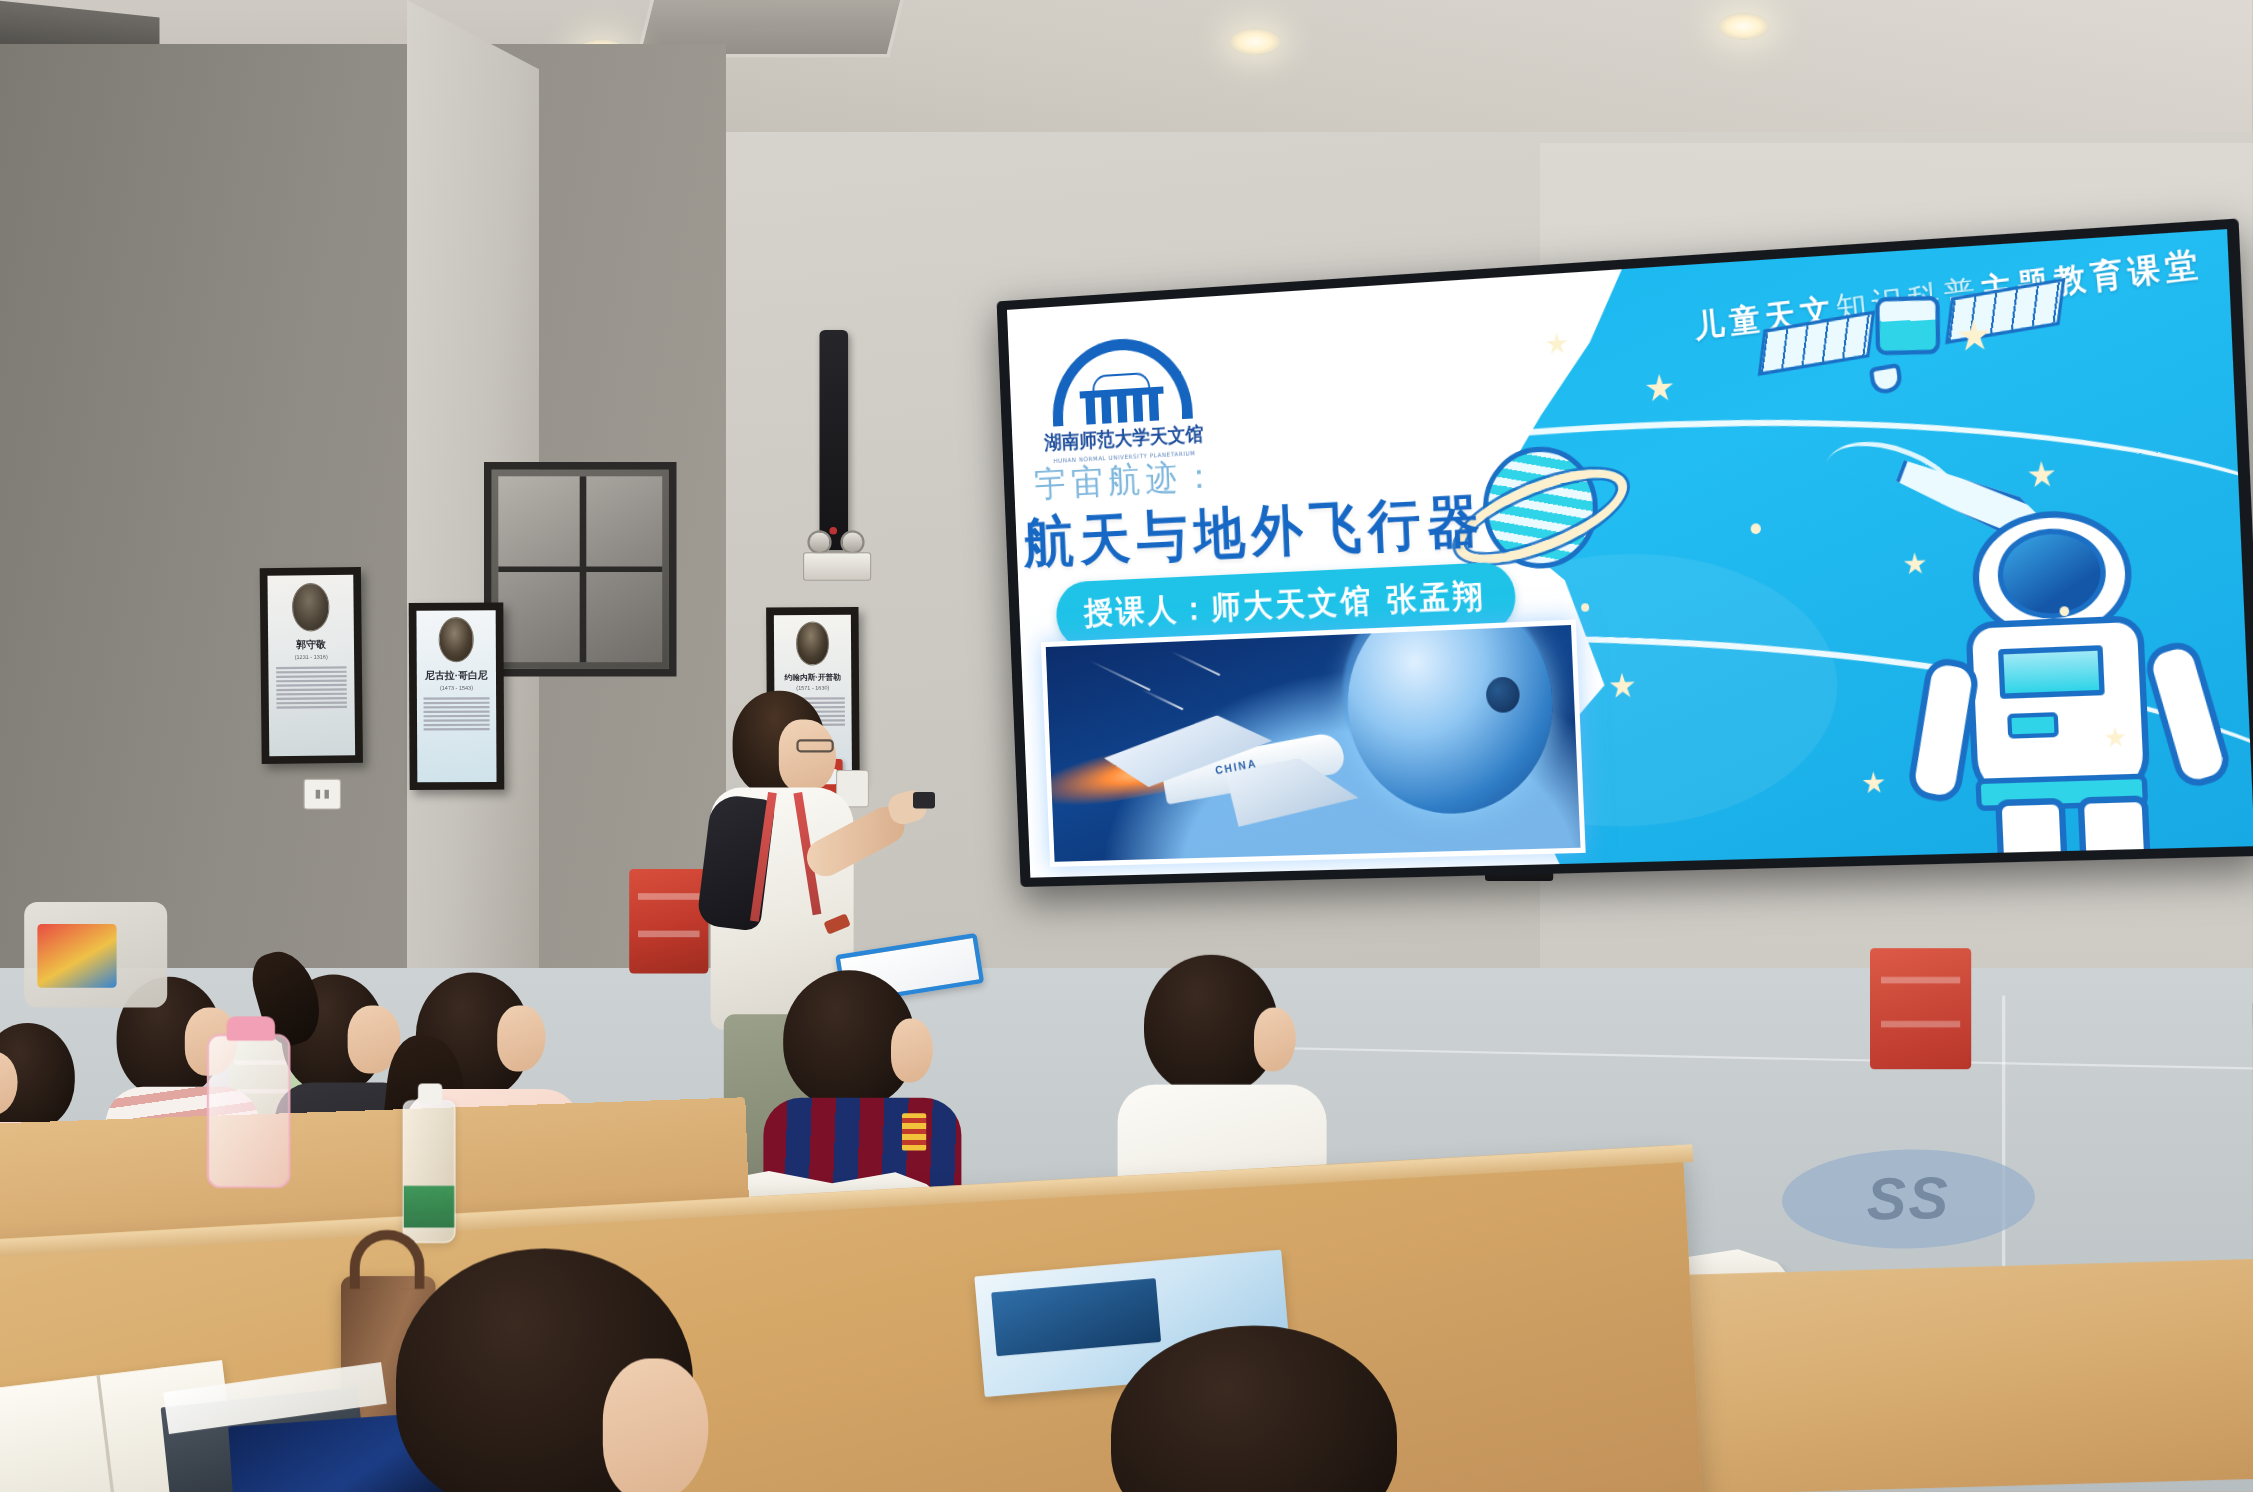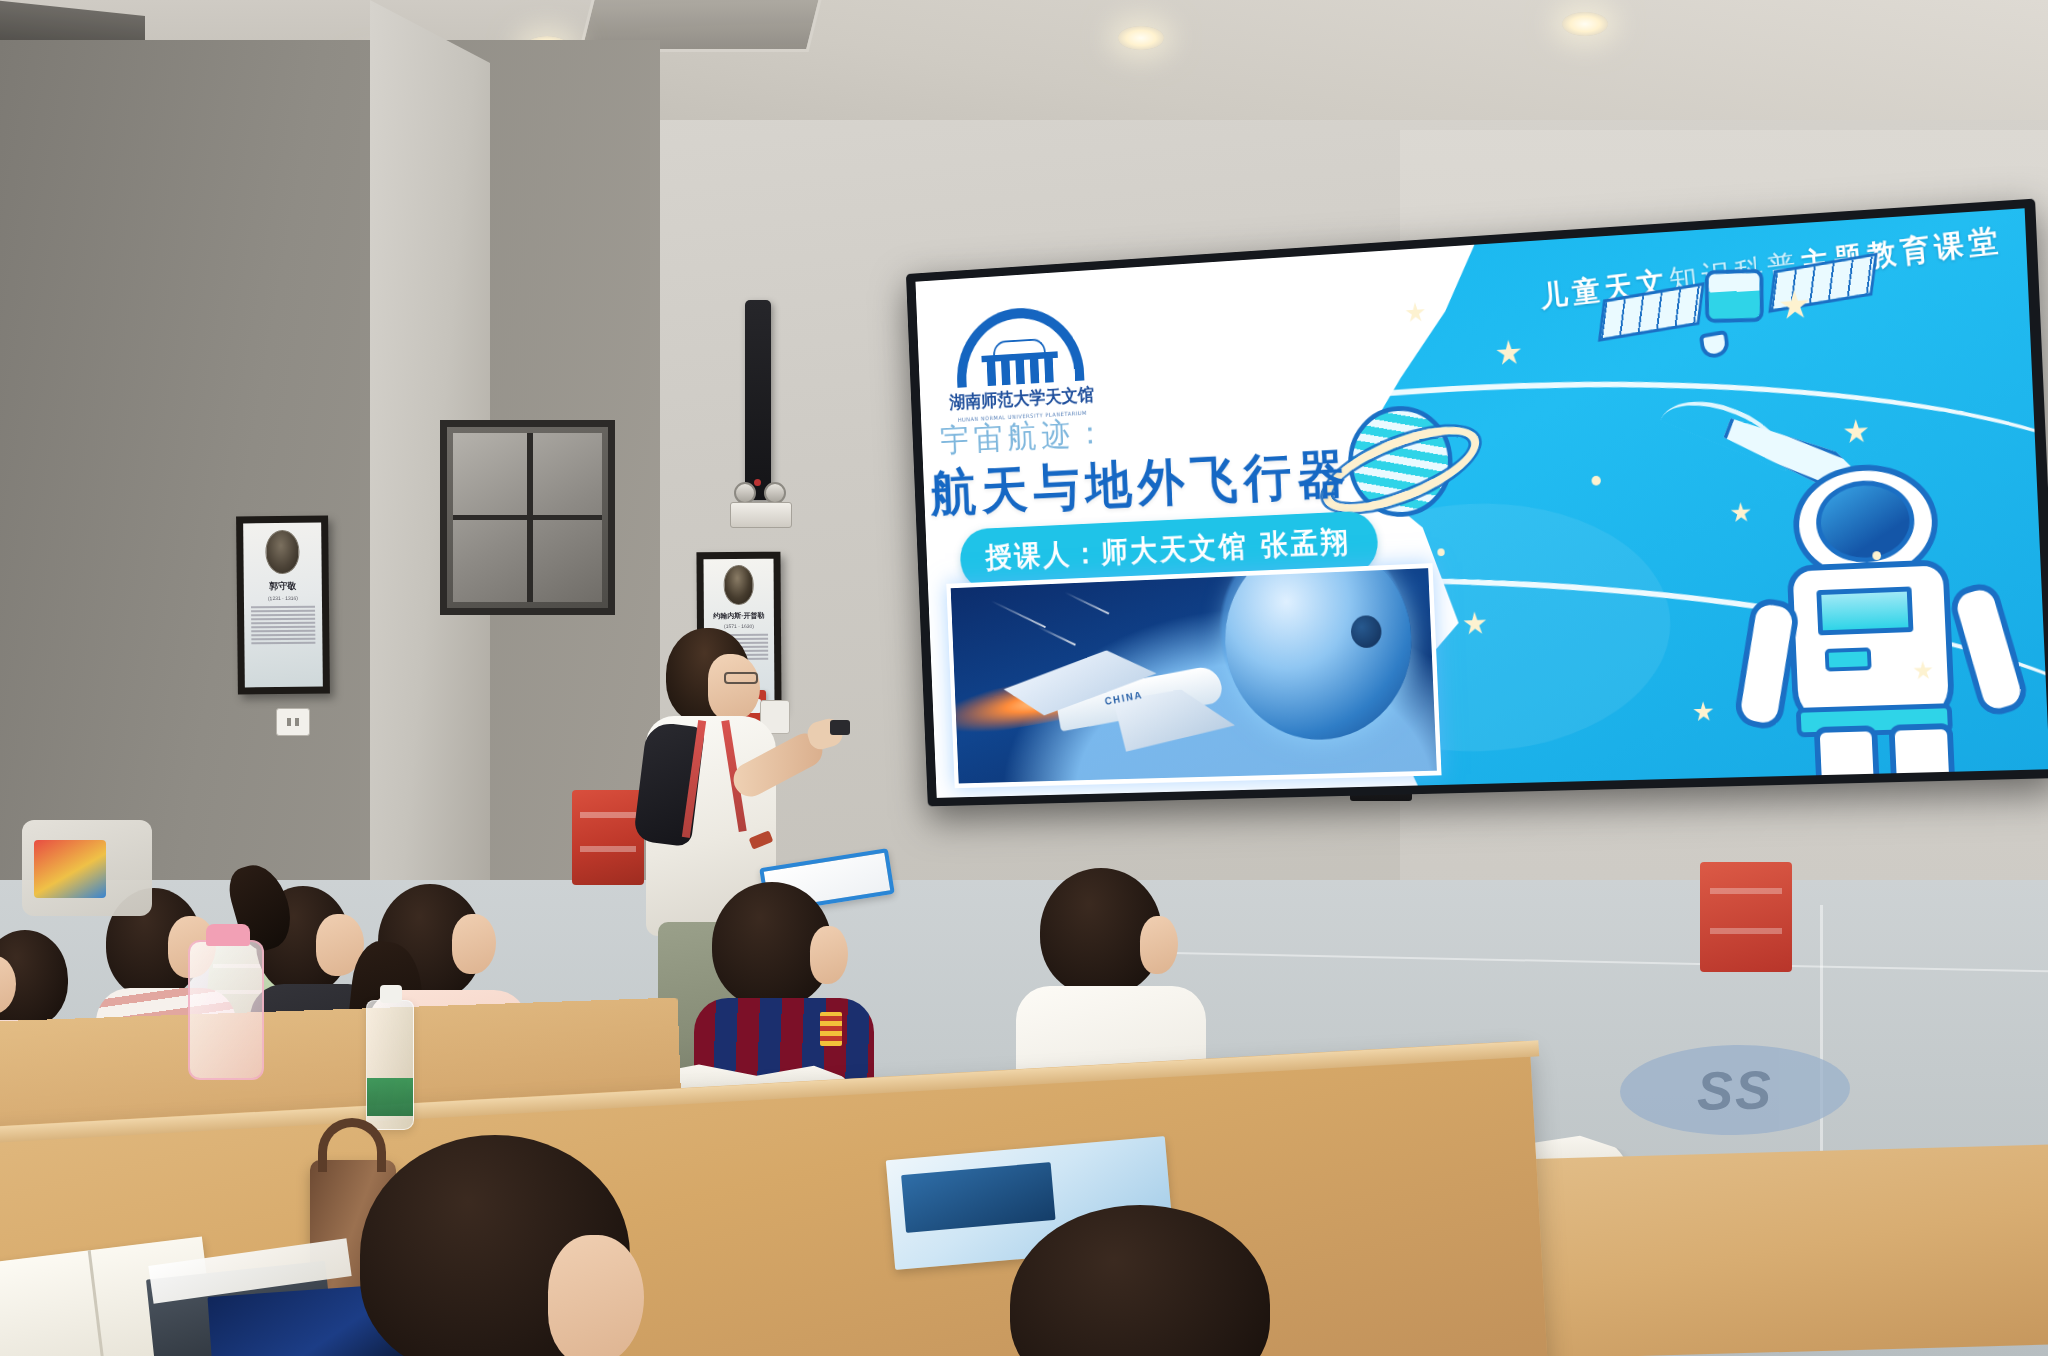--- a/index.html
+++ b/index.html
@@ -634,20 +634,37 @@
           <i></i>
           <i></i>
           <i></i>
           <i></i>
           <i></i>
           <i></i>
       </div>
     </div>
   </div>
 
+  <div class="pframe" style="left:372px; top:548px; width:86px; height:170px; transform:rotate(-0.3deg);">
+    <div class="pframe-inner" style="background:linear-gradient(175deg,#f4f6f8,#cfe2ea);">
+      <div class="portrait" style="background:radial-gradient(ellipse at 45% 35%,#8d7f6c 0%,#4a3f31 55%,#2a2119 100%);"></div>
+      <div class="pname">尼古拉·哥白尼</div>
+      <div class="pdates">(1473 - 1543)</div>
+      <div class="ptext">
+        <i></i>
+          <i></i>
+          <i></i>
+          <i></i>
+          <i></i>
+          <i></i>
+          <i></i>
+          <i></i>
+      </div>
+    </div>
+  </div>
 
   <div class="pframe" style="left:697px; top:552px; width:84px; height:158px; transform:rotate(-0.4deg);">
     <div class="pframe-inner" style="background:linear-gradient(175deg,#f5f4f0,#d6dee2);">
       <div class="portrait" style="background:radial-gradient(ellipse at 45% 32%,#8a7c66 0%,#463c2e 55%,#241d15 100%);"></div>
       <div class="pname" style="font-size:7px;">约翰内斯·开普勒</div>
       <div class="pdates">(1571 - 1630)</div>
       <div class="ptext">
         <i></i>
           <i></i>
           <i></i>

